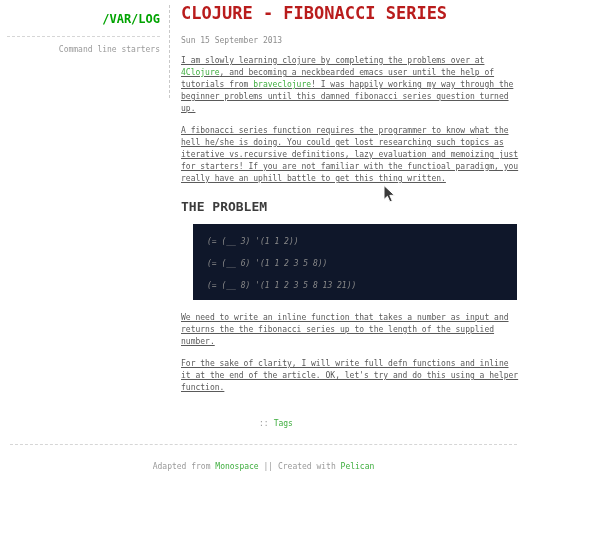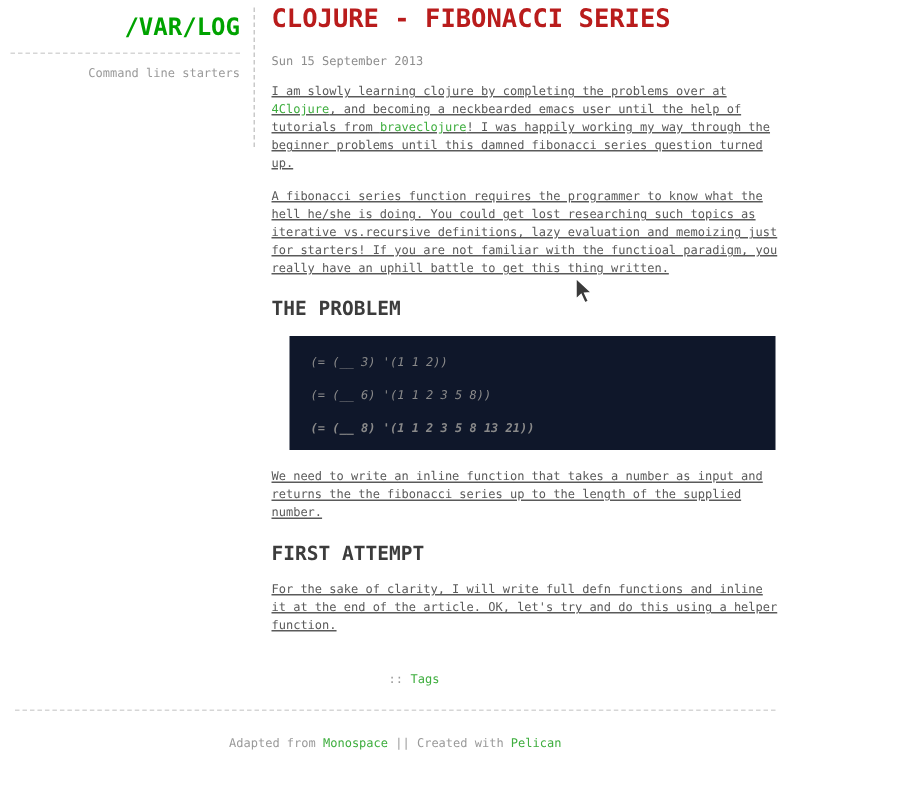--- a/index.html
+++ b/index.html
@@ -19,21 +19,21 @@
     width: 170px;
     height: 93px;
     margin-top: 5px;
     padding: 3px 9px 0 0;
     border-right: 1px dashed #c9c9c9;
     text-align: right;
     flex: none;
   }
   .site-title {
     margin: 0;
-    font-size: 16px;
+    font-size: 12px;
     line-height: 20px;
     font-weight: bold;
     color: #00a300;
     text-decoration: none;
     display: inline-block;
     cursor: pointer;
   }
   .side-hr { border: 0; border-top: 1px dashed #d6d6d6; margin: 7px 0 8px 7px; }
   .tagline { margin: 0; font-size: 8px; line-height: 10px; color: #9a9a9a; }
 
@@ -69,21 +69,21 @@
     padding: 12px 14px 8px 14px;
   }
   .codeline {
     margin: 0 0 10px 0;
     font-size: 8px;
     line-height: 12px;
     font-style: italic;
     color: #8a8a8a;
     white-space: pre;
   }
-  .codeline:last-child { margin-bottom: 0; font-weight: bold; }
+  .codeline:last-child { margin-bottom: 0; }
   .tags { margin: 24px 0 0 78px; font-size: 8px; line-height: 12px; color: #9a9a9a; }
   .tags .prefix { margin-right: 5px; }
 
   
   .footer-hr { border: 0; border-top: 1px dashed #d6d6d6; margin: 14px 10px 0 10px; }
   .footer-text {
     margin: 16px 0 0 0;
     text-align: center;
     font-size: 8px;
     line-height: 12px;
@@ -135,21 +135,20 @@
       <div class="codeblock">
         <div class="codeline">(= (__ 3) '(1 1 2))</div>
         <div class="codeline">(= (__ 6) '(1 1 2 3 5 8))</div>
         <div class="codeline">(= (__ 8) '(1 1 2 3 5 8 13 21))</div>
       </div>
 
       <p class="para">We need to write an inline function that takes a number as input and
 returns the the fibonacci series up to the length of the supplied
 number.</p>
 
-      <h2 class="section">FIRST ATTEMPT</h2>
 
       <p class="para">For the sake of clarity, I will write full defn functions and inline
 it at the end of the article. OK, let's try and do this using a helper
 function.</p>
 
       <p class="tags"><span class="prefix">::</span><a class="green">Tags</a></p>
     </main>
 
   </div>
 

